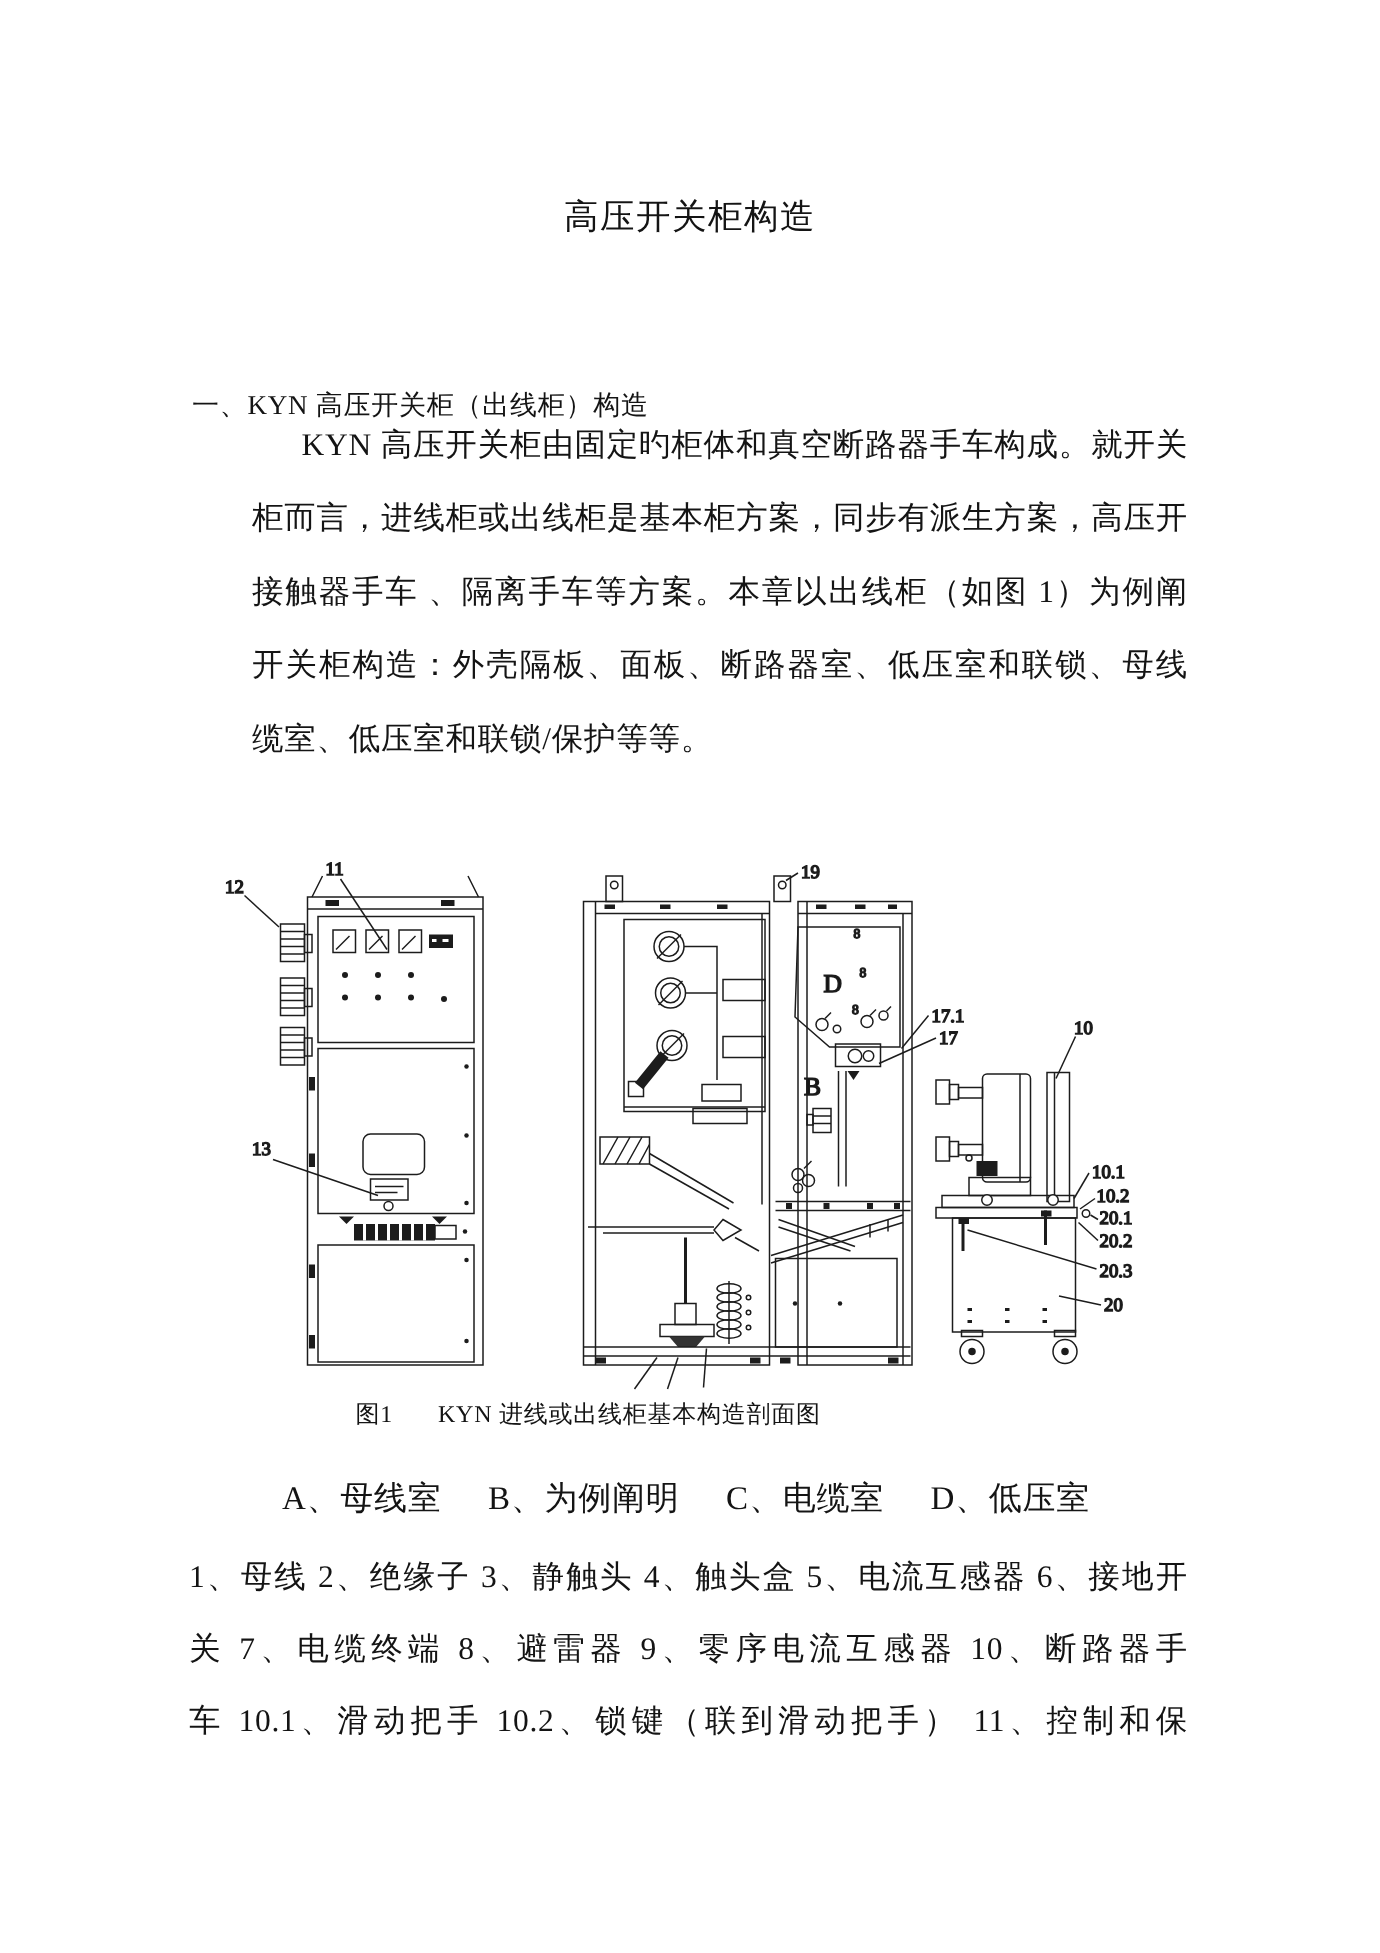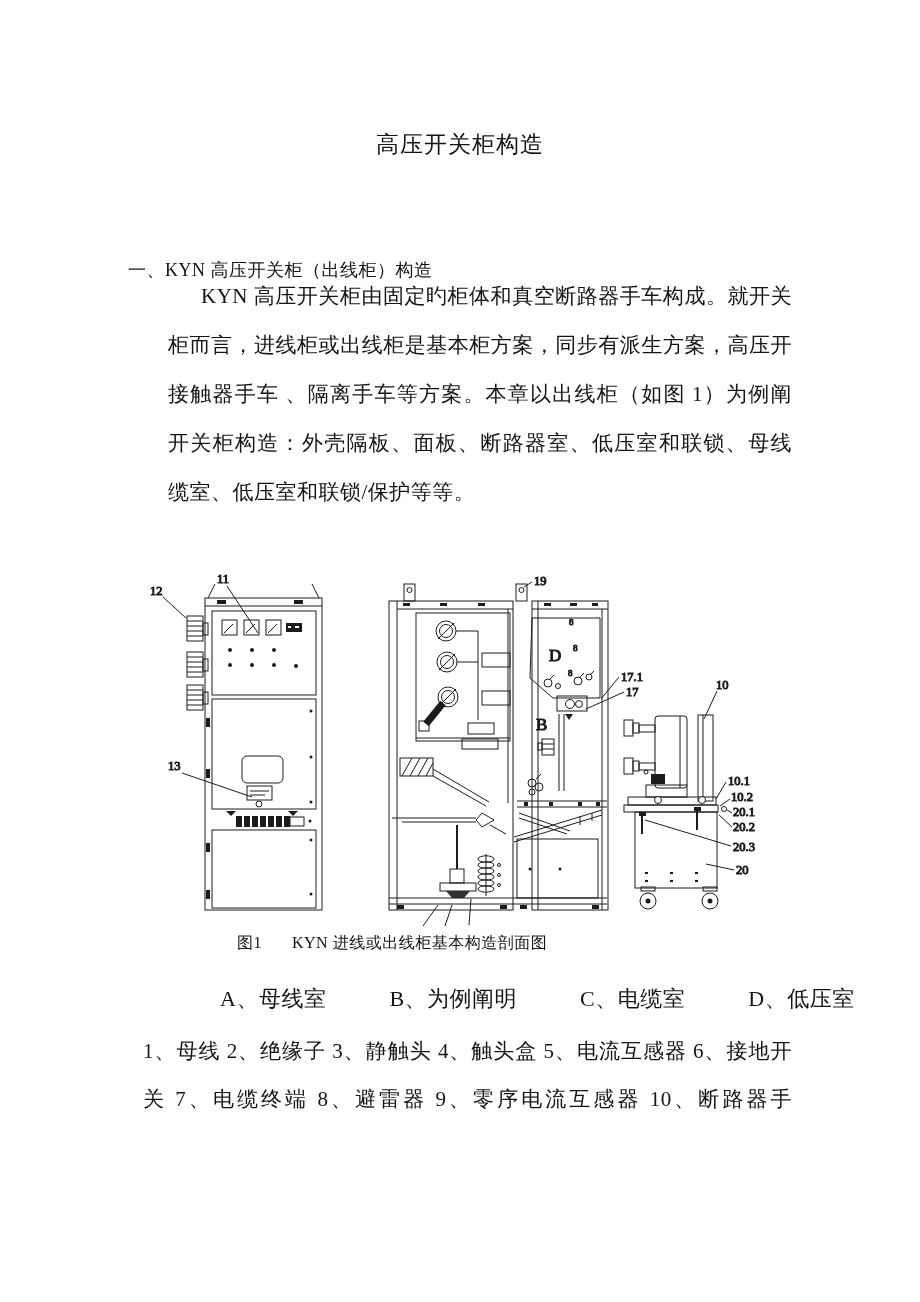--- a/index.html
+++ b/index.html
@@ -21,25 +21,25 @@
     letter-spacing:0.5px;overflow:hidden;margin-left:40px;
   }
   .body-para .tline.first{text-indent:33px;}
   .body-para .tline.last{text-align-last:left;}
   .figure-wrap{position:absolute;left:140px;top:573px;width:650px;height:360px;}
   svg{display:block;}
   svg text{font-family:"Liberation Serif","DejaVu Serif",serif;fill:#141414;}
   .fig-caption{position:absolute;top:933px;left:237px;font-size:16px;letter-spacing:0.5px;}
   .fig-caption .cap-prefix{margin-right:30px;}
   .fig-legend{position:absolute;top:984px;left:188px;font-size:22px;letter-spacing:0.5px;}
-  .fig-legend .legend-item{margin-right:25px;margin-left:32px;}
+  .fig-legend .legend-item{margin-right:25px;}
   .parts-list{position:absolute;left:126px;top:1027px;width:666px;font-size:21px;}
   .parts-list .tline{
     height:48px;line-height:48px;text-align:justify;text-align-last:justify;
-    letter-spacing:0.5px;overflow:hidden;margin-left:17px;
+    letter-spacing:0.5px;overflow:hidden;
   }
 </style>
 </head>
 <body>
 
 <div class="page">
 
   <div class="doc-title">高压开关柜构造</div>
 
   <div class="section-heading">一、KYN 高压开关柜（出线柜）构造</div>
@@ -371,15 +371,16 @@
   <div class="fig-legend">
     <span class="legend-item">A、母线室</span>
     <span class="legend-item">B、为例阐明</span>
     <span class="legend-item">C、电缆室</span>
     <span class="legend-item">D、低压室</span>
   </div>
 
   <div class="parts-list">
     <div class="tline">1、母线 2、绝缘子 3、静触头 4、触头盒 5、电流互感器 6、接地开</div>
     <div class="tline">关 7、电缆终端 8、避雷器 9、零序电流互感器 10、断路器手</div>
+    <div class="tline">车 10.1、滑动把手 10.2、锁键（联到滑动把手） 11、控制和保</div>
   </div>
 
 </div>
 
 </body></html>

